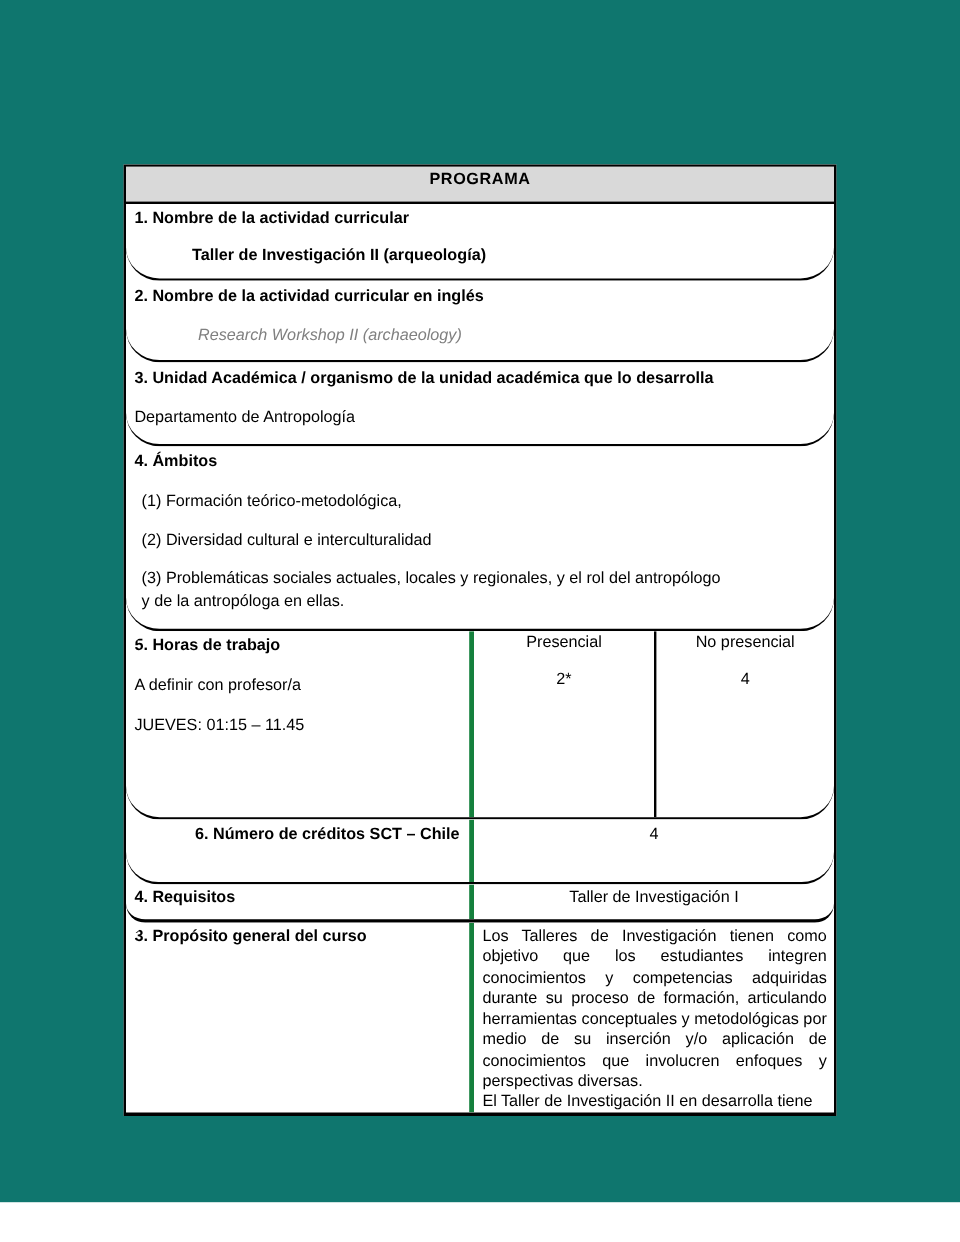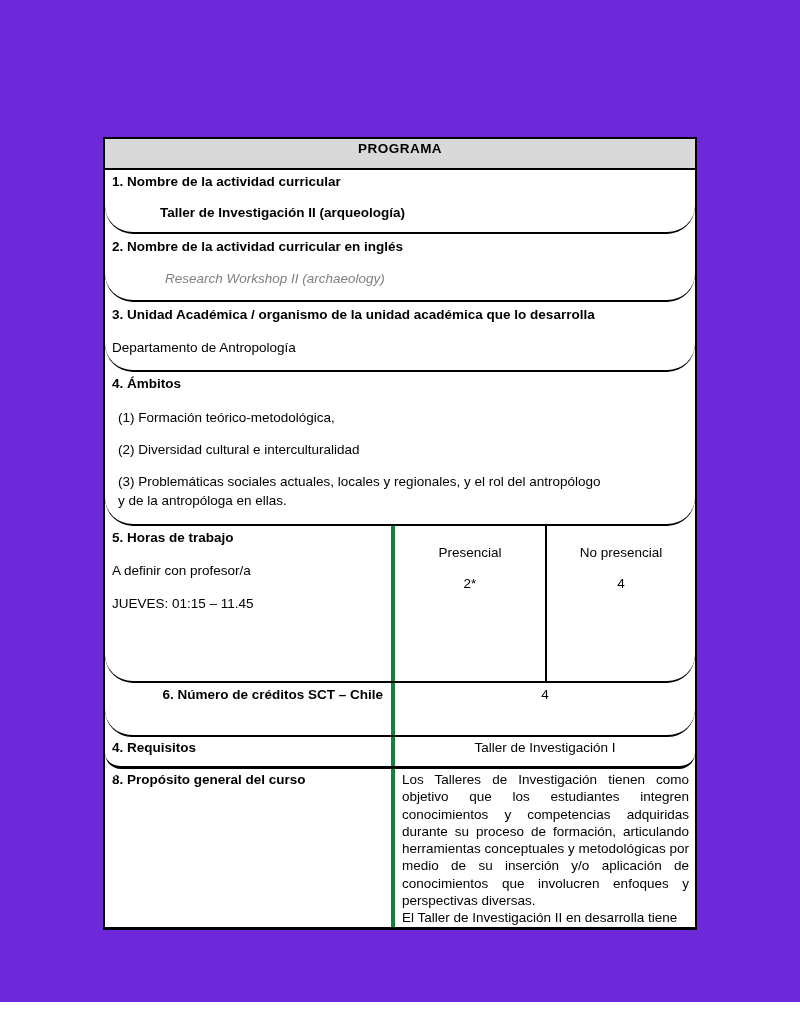--- a/index.html
+++ b/index.html
@@ -4,21 +4,21 @@
 <style>
   html, body {
     margin: 0;
     padding: 0;
     background: #ffffff;
   }
   .page {
     position: relative;
     width: 800px;
     height: 1002px;
-    background: #6d28d9;
+    background: #0f766e;
     font-family: "Liberation Sans", sans-serif;
     color: #000000;
     font-size: 13.5px;
     line-height: 15px;
     overflow: hidden;
   }
   .tbl {
     position: absolute;
     left: 103px;
     top: 137px;
@@ -96,21 +96,21 @@
     flex: 1;
     text-align: center;
     overflow: hidden;
   }
   .cell-merged {
     box-sizing: border-box;
     flex: 1;
     text-align: center;
     overflow: hidden;
   }
-  .col-head { padding-top: 19px; }
+  .col-head { padding-top: 1px; }
   .col-val  { margin-top: 16px; }
   .note1 { margin: 18px 8px 0 7px; }
   .note2 { margin: 18px 8px 0 7px; }
   .merged-val { padding-top: 4px; }
   .merged-val7 { padding-top: 3px; }
   .r6 .lbl { padding-top: 4px; text-align: right; }
   .purpose-cell {
     box-sizing: border-box;
     flex: 1;
     text-align: justify;
@@ -176,21 +176,21 @@
 
     <div class="row r7">
       <div class="cell-left">
         <div class="lbl">4. Requisitos</div>
       </div>
       <div class="cell-merged merged-val7">Taller de Investigación I</div>
     </div>
 
     <div class="row r8">
       <div class="cell-left">
-        <div class="lbl">8. Propósito general del curso</div>
+        <div class="lbl">3. Propósito general del curso</div>
       </div>
       <div class="purpose-cell">
         <div>Los Talleres de Investigación tienen como objetivo que los estudiantes integren conocimientos y competencias adquiridas durante su proceso de formación, articulando herramientas conceptuales y metodológicas por medio de su inserción y/o aplicación de conocimientos que involucren enfoques y perspectivas diversas.</div>
         <div>El Taller de Investigación II en desarrolla tiene</div>
       </div>
     </div>
 
   </div>
 </div>
 

